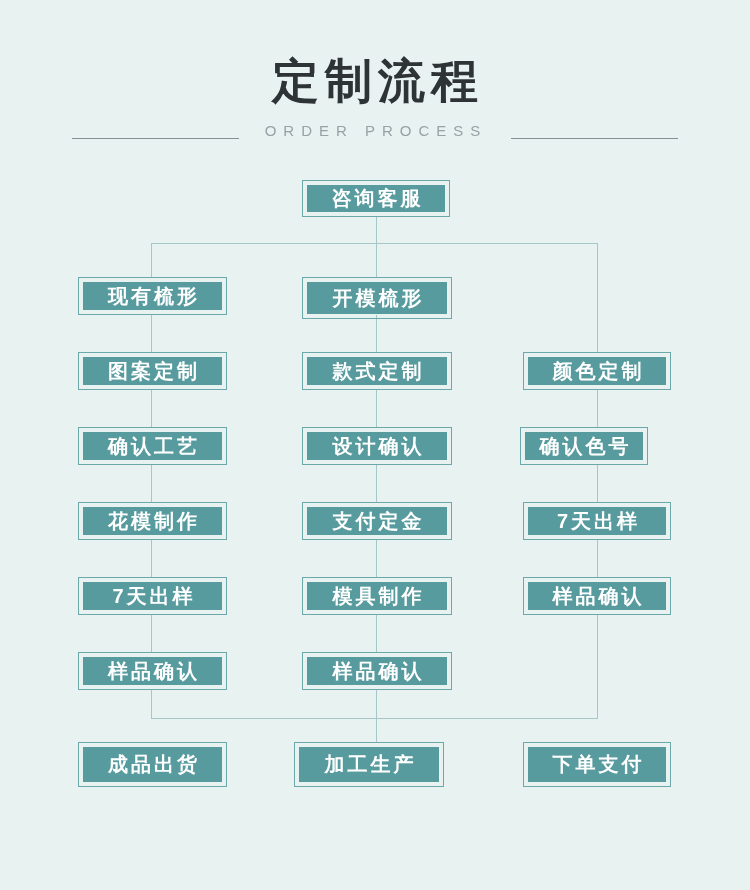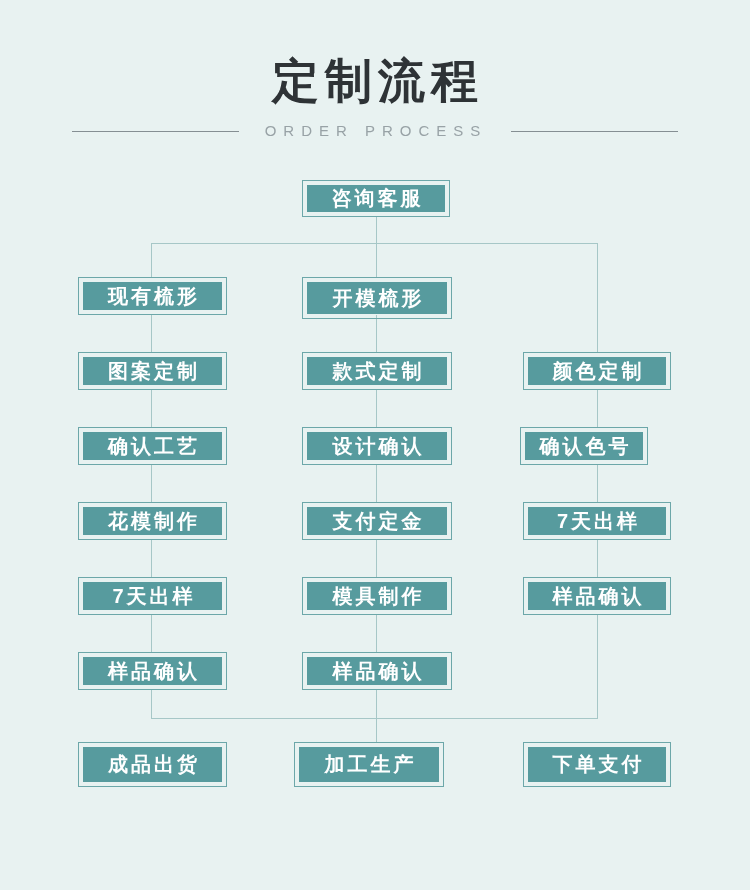--- a/index.html
+++ b/index.html
@@ -15,21 +15,21 @@
     position:absolute; top:52px; left:0; right:0;
     margin:0;
     text-align:center;
     font-size:47px; line-height:58px;
     font-weight:900;
     letter-spacing:6px; text-indent:6px;
     color:#2e3336;
   }
   .subtitle-row {
     position:absolute; top:123px; left:72px; right:72px;
-    display:flex; align-items:center; gap:24px;
+    display:flex; align-items:flex-end; gap:24px;
     height:16px;
   }
   .sub-line { flex:1; height:1px; background:#858f93; }
   .subtitle {
     font-size:15px; line-height:16px;
     letter-spacing:7px; text-indent:2px;
     color:#98a2a6;
     white-space:nowrap;
   }
   .chart { position:absolute; inset:0;border-radius:24px; }

